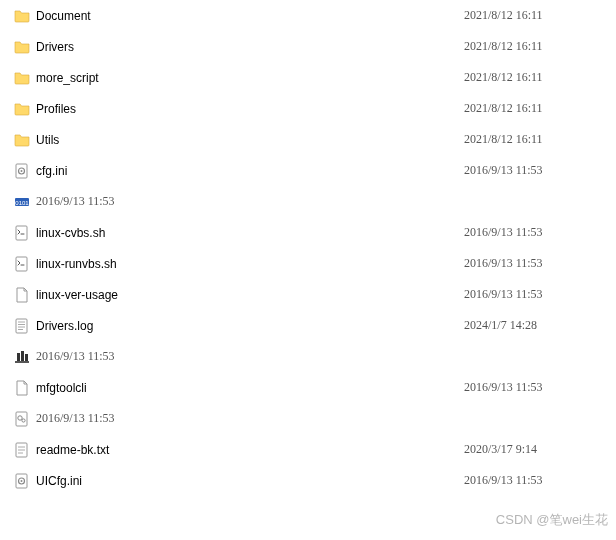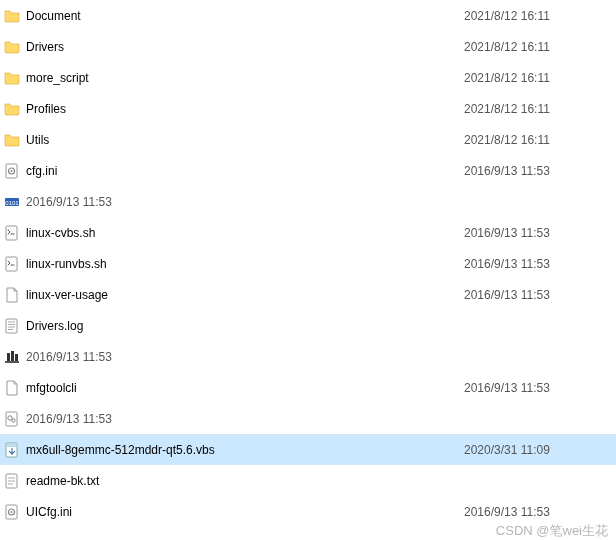--- a/index.html
+++ b/index.html
@@ -14,21 +14,21 @@
     overflow: hidden;
     position: relative;
   }
   .file-list {
     width: 100%;
   }
   .row {
     display: flex;
     align-items: center;
     height: 31px;
-    padding-left: 4px;
+    padding-left: 14px;
     cursor: default;
   }
   .row.selected {
     background: #cce8ff;
   }
   .icon {
     width: 16px;
     height: 16px;
     margin-right: 6px;
     flex-shrink: 0;
@@ -39,25 +39,26 @@
   .name-col {
     flex: 1;
     white-space: nowrap;
     overflow: hidden;
     text-overflow: ellipsis;
   }
   .date-col {
     width: 152px;
     color: #555;
     white-space: nowrap;
+    font-family: Liberation Serif, serif;
   }
   .watermark {
     position: absolute;
     right: 8px;
-    bottom: 0;
+    bottom: 11px;
     color: rgba(120,120,120,0.55);
     font-size: 13px;
     pointer-events: none;
   }
   svg { display: block; }
 </style>
 </head>
 <body>
 
 <div class="file-list" id="list">
@@ -160,20 +161,21 @@
       <span class="icon">
         <svg width="16" height="16" viewBox="0 0 16 16">
           <rect x="2" y="1" width="11" height="14" rx="1" fill="#fff" stroke="#999"></rect>
           <line x1="4" y1="4" x2="11" y2="4" stroke="#aaa"></line>
           <line x1="4" y1="6.5" x2="11" y2="6.5" stroke="#aaa"></line>
           <line x1="4" y1="9" x2="11" y2="9" stroke="#aaa"></line>
           <line x1="4" y1="11.5" x2="9" y2="11.5" stroke="#aaa"></line>
         </svg>
       </span>
       <span class="name-col">Drivers.log</span>
+      <span class="date-col">2024/1/7 14:28</span>
     </div>
     <div class="row">
       <span class="icon">
         <svg width="16" height="16" viewBox="0 0 16 16">
           <rect x="3" y="4" width="3" height="8" fill="#333"></rect>
           <rect x="7" y="2" width="3" height="10" fill="#333"></rect>
           <rect x="11" y="5" width="3" height="7" fill="#333"></rect>
           <rect x="1" y="12" width="14" height="2" fill="#555"></rect>
         </svg>
       </span>
@@ -192,41 +194,31 @@
     <div class="row">
       <span class="icon">
         <svg width="16" height="16" viewBox="0 0 16 16">
           <rect x="2" y="1" width="11" height="14" rx="1" fill="#fff" stroke="#999"></rect>
           <circle cx="6" cy="7" r="2.2" fill="none" stroke="#888" stroke-width="1"></circle>
           <circle cx="9.5" cy="9.5" r="1.6" fill="none" stroke="#888" stroke-width="1"></circle>
         </svg>
       </span>
       <span class="date-col">2016/9/13 11:53</span>
     </div>
-    <div class="row selected">
-      <span class="icon">
-        <svg width="16" height="16" viewBox="0 0 16 16">
-          <rect x="2" y="1" width="11" height="14" rx="1" fill="#fff" stroke="#8aa"></rect>
-          <path d="M3 2h9v3H3z" fill="#bde"></path>
-          <path d="M8 6v7M5 9l3 3 3-3" stroke="#47a" stroke-width="1.1" fill="none"></path>
-        </svg>
-      </span>
-      <span class="name-col">mx6ull-8gemmc-512mddr-qt5.6.vbs</span>
-      <span class="date-col">2020/3/31 11:09</span>
-    </div>
     <div class="row">
       <span class="icon">
         <svg width="16" height="16" viewBox="0 0 16 16">
           <rect x="2" y="1" width="11" height="14" rx="1" fill="#fff" stroke="#999"></rect>
           <line x1="4" y1="5" x2="11" y2="5" stroke="#aaa"></line>
           <line x1="4" y1="8" x2="11" y2="8" stroke="#aaa"></line>
           <line x1="4" y1="11" x2="9" y2="11" stroke="#aaa"></line>
         </svg>
       </span>
       <span class="name-col">readme-bk.txt</span>
+      <span class="date-col">2020/3/17 9:14</span>
     </div>
     <div class="row">
       <span class="icon">
         <svg width="16" height="16" viewBox="0 0 16 16">
           <rect x="2" y="1" width="11" height="14" rx="1" fill="#fff" stroke="#999"></rect>
           <circle cx="7.5" cy="8" r="3" fill="none" stroke="#888" stroke-width="1.2"></circle>
           <circle cx="7.5" cy="8" r="1" fill="#888"></circle>
         </svg>
       </span>
       <span class="name-col">UICfg.ini</span>

